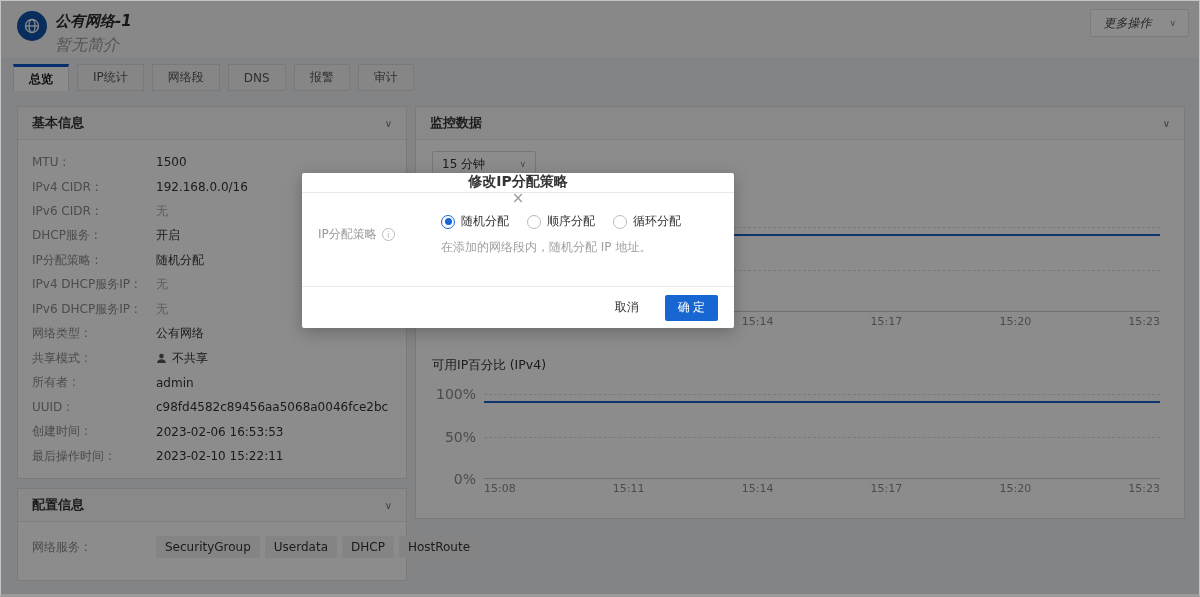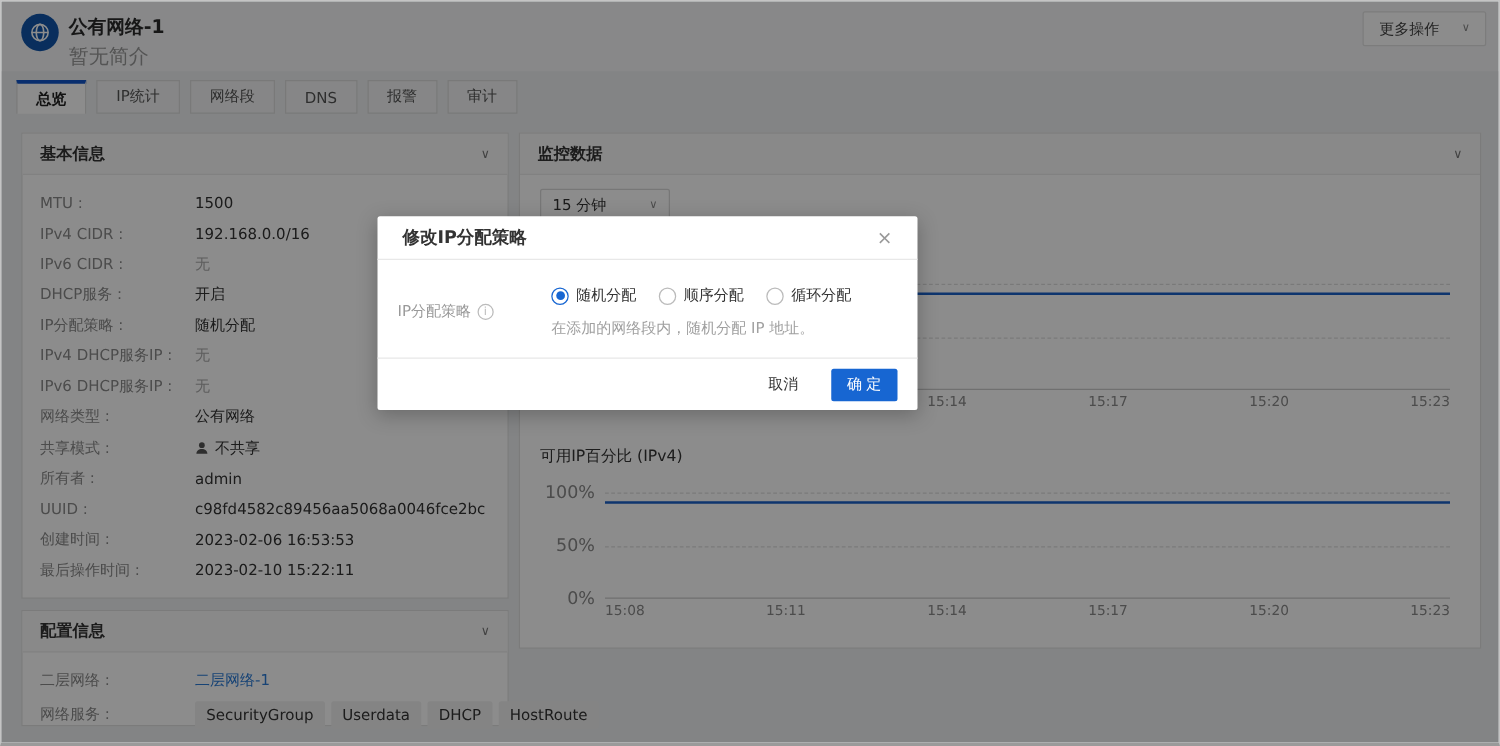--- a/index.html
+++ b/index.html
@@ -2,21 +2,21 @@
 <html><head>
 <meta charset="utf-8">
 <style>
   * { box-sizing: border-box; margin: 0; padding: 0; }
   html,body { width:1200px; height:597px; }
   body { font-family:"DejaVu Sans","Liberation Sans",sans-serif; font-size:12px; color:#333; }
   .app { position:relative; width:1200px; height:597px; background:#eef0f2;
          border:1px solid #c4c4c4; border-bottom:3px solid #9a9a9a; overflow:hidden; }
 
   
-  .header { position:absolute; top:0; left:0; right:0; height:56px; background:#f7f8fa; }
+  .header { position:absolute; top:0; left:0; right:0; height:56px; background:#f7f8fa;font-style:italic; }
   .avatar { position:absolute; left:16px; top:10px; width:30px; height:30px; border-radius:50%;
             background:#1155aa; display:flex; align-items:center; justify-content:center; }
   .page-title { position:absolute; left:54px; top:11px; font-size:15px; font-weight:bold; color:#2b2b2b; }
   .page-sub   { position:absolute; left:54px; top:34px; font-size:16px; color:#9a9a9a; }
   .more-btn { position:absolute; right:10px; top:8px; height:28px; padding:0 12px; background:#fff;
               border:1px solid #e2e2e2; border-radius:2px; display:flex; align-items:center; gap:18px;
               color:#444; cursor:pointer; }
   .caret { font-size:9px; color:#888; line-height:1; }
 
   
@@ -61,22 +61,22 @@
   .yl.y2 { bottom:0; transform:translateY(50%); }
   .ticks { position:absolute; left:68px; right:24px; display:flex; justify-content:space-between;
            color:#8a8a8a; font-size:11px; }
   #c1-plot { top:120px; } #c1-ticks { top:208px; }
   #c2-title { top:250px; } #c2-plot { top:287px; } #c2-ticks { top:375px; }
 
   
   .dim { position:absolute; inset:0; background:rgba(0,0,0,0.45); z-index:50; }
   .modal { position:absolute; left:301px; top:172px; width:432px; height:155px; background:#fff;
            border-radius:2px; box-shadow:0 4px 16px rgba(0,0,0,0.25); z-index:60; }
-  .modal-hd { height:35px; border-bottom:1px solid #e8e8e8; display:flex; align-items:center;
-              justify-content:space-between; padding:0 20px; }
+  .modal-hd { height:20px; border-bottom:1px solid #e8e8e8; display:flex; align-items:center;
+              justify-content:space-between; padding:0 3px;flex-direction:column; }
   .modal-hd .t { font-size:14px; font-weight:bold; color:#333; }
   .close { color:#999; font-size:15px; cursor:pointer; line-height:1; }
   .modal-body { padding:20px 16px 0 16px; display:flex; }
   .field-lbl { width:123px; color:#999; flex:none; display:flex; align-items:center; gap:5px; }
   .info-i { width:13px; height:13px; border:1px solid #bbb; border-radius:50%; color:#bbb;
             font-size:9px; display:inline-flex; align-items:center; justify-content:center; }
   .radios { display:flex; gap:18px; }
   .radio-opt { display:flex; align-items:center; gap:6px; cursor:pointer; color:#333; }
   .rc { width:14px; height:14px; border-radius:50%; border:1px solid #bbb; background:#fff; flex:none;
         display:flex; align-items:center; justify-content:center; }
@@ -189,26 +189,20 @@
         </div>
     </div>
   </div>
 
   <div class="panel" id="config-panel">
     <div class="panel-hd">
       <span class="t">配置信息</span>
       <span class="chev">∨</span>
     </div>
     <div class="rows">
-      <div class="row">
-        <span class="lbl">二层网络 :</span>
-        <span class="val">
-            <a class="link">二层网络-1</a>
-          </span>
-      </div>
       <div class="row" style="height:30px">
         <span class="lbl">网络服务 :</span>
         <span class="val tags">
           <span class="tag">SecurityGroup</span>
           <span class="tag">Userdata</span>
           <span class="tag">DHCP</span>
           <span class="tag">HostRoute</span>
         </span>
       </div>
     </div>

